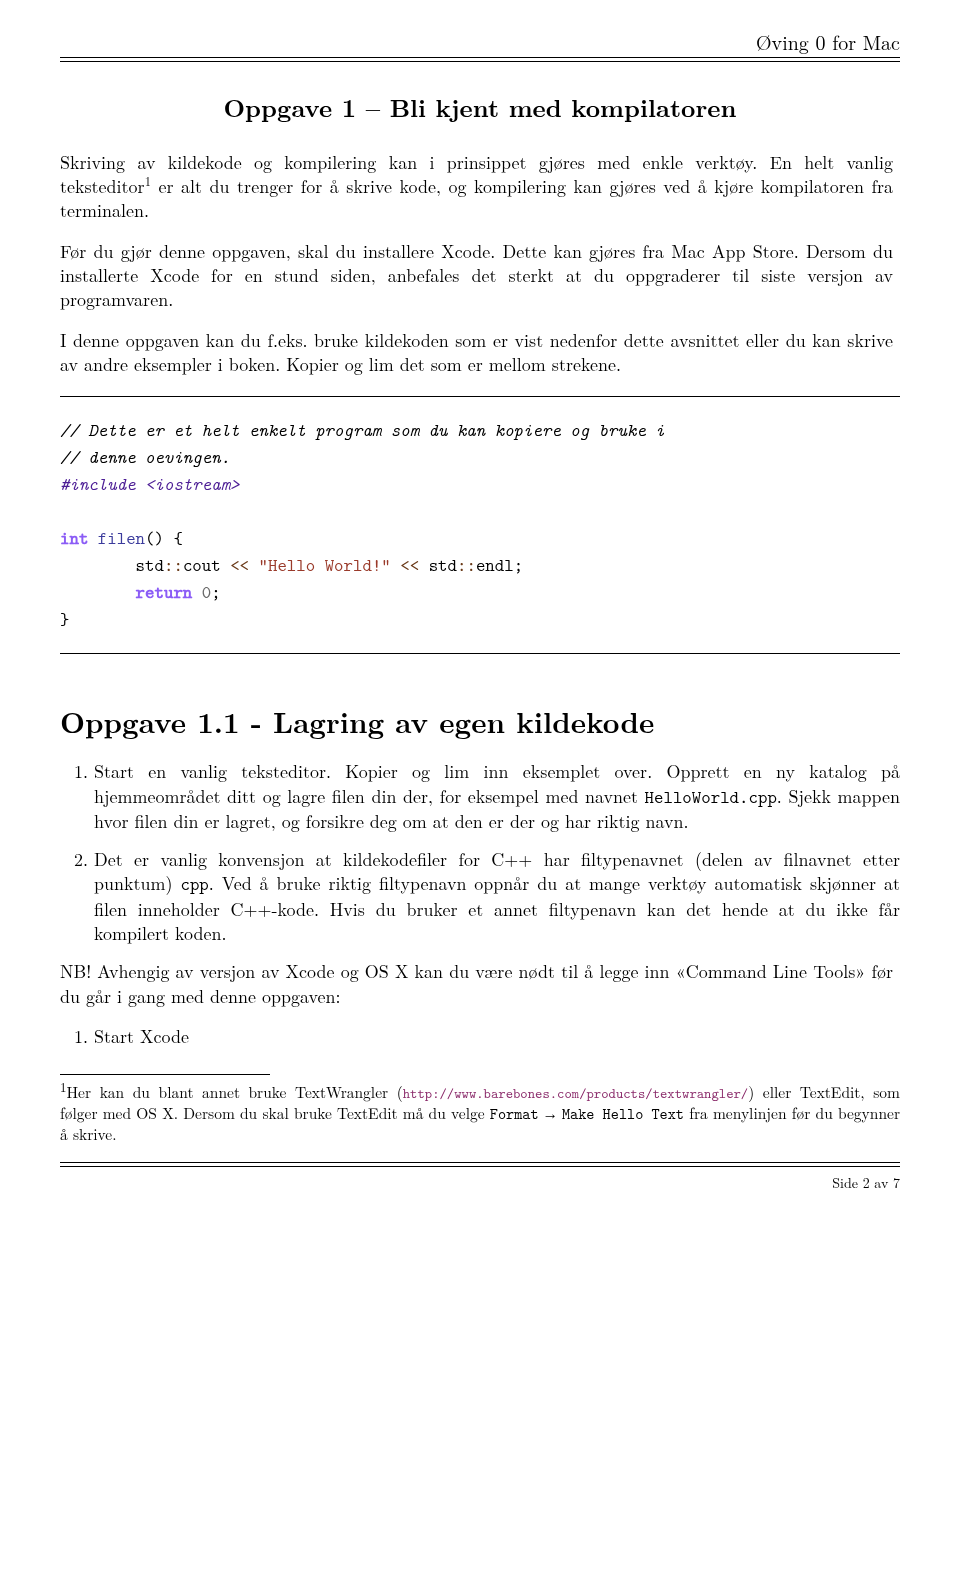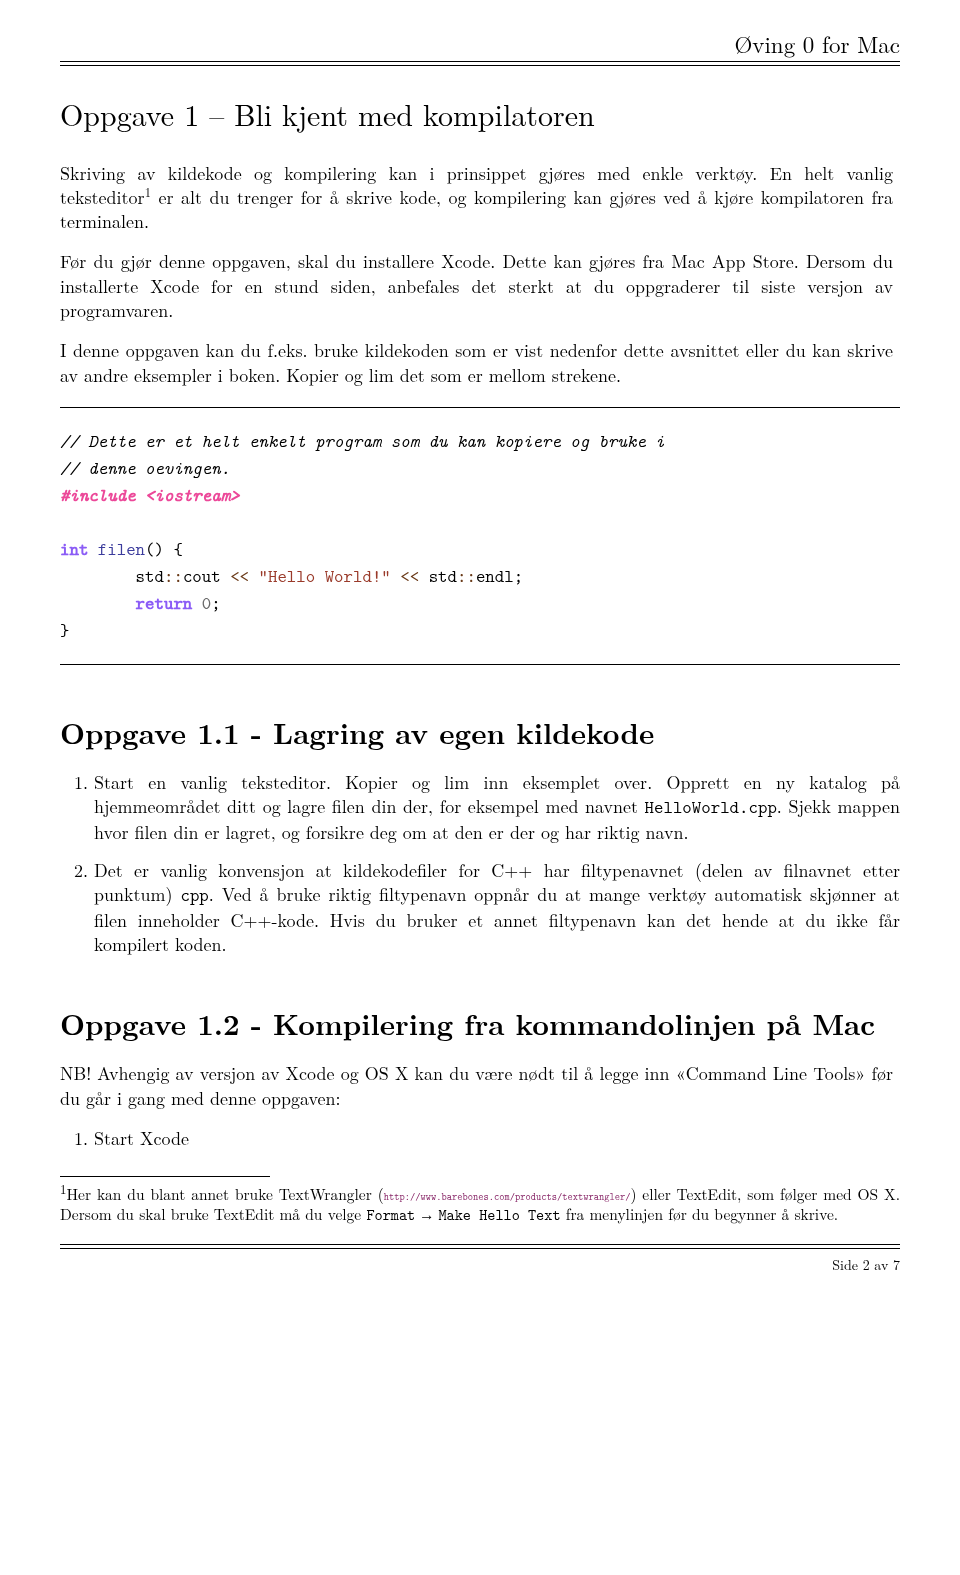--- a/index.html
+++ b/index.html
@@ -14,33 +14,34 @@
   .page {
     width: 960px;
     min-height: 1575px;
     margin: 0 auto;
     padding: 28px 60px 30px 60px;
     box-sizing: border-box;
     position: relative;
   }
   .header-right {
     text-align: right;
-    font-size: 23px;
+    font-size: 20px;
     margin-bottom: 2px;
   }
   .rule-double {
     border-top: 1.5px solid #000;
     border-bottom: 1px solid #000;
     height: 3px;
     margin-bottom: 28px;
   }
   h1 {
-    font-size: 30px;
-    font-weight: normal;
+    font-size: 25px;
+    font-weight: bold;
     margin: 0 0 26px 0;
+    text-align: center;
   }
   h2 {
     font-size: 29px;
     font-weight: bold;
     margin: 48px 0 18px 0;
   }
   p {
     margin: 0 7px 16px 0;
     text-align: justify;
   }
@@ -56,21 +57,21 @@
   }
   .code {
     font-family: "Latin Modern Mono", "CMU Typewriter Text", "Courier New", monospace;
     white-space: pre;
     font-size: 18px;
     line-height: 1.5;
     margin: 14px 0 14px 0;
     font-style: italic;
   }
   .c-comment { color: #000000; font-style: italic; }
-  .c-pre     { color: #ec4899; font-weight: bold; }
+  .c-pre     { color: #4c1d95; }
   .c-kw      { color: #8b5cf6; font-weight: bold; font-style: normal; }
   .c-fn      { color: #3b3b9c; font-style: normal;}
   .c-id      { color: #000; font-style: normal;}
   .c-op      { color: #6a3a18; font-style: normal;}
   .c-str     { color: #9a3a2a; font-style: normal;}
   .c-num     { color: #6a6a6a; font-style: normal;}
   ol.enum {
     margin: 0 0 14px 0;
     padding-left: 34px;
   }
@@ -85,21 +86,21 @@
     border: none;
     border-top: 0.8px solid #000;
     width: 210px;
     margin: 26px 0 4px 0;
   }
   .footnote {
     font-size: 15.5px;
     text-align: justify;
     line-height: 1.3;
   }
-  .footnote a { color: #8a2a6a; text-decoration: none; font-family: "Latin Modern Mono","Courier New",monospace; font-size: 10px;}
+  .footnote a { color: #8a2a6a; text-decoration: none; font-family: "Latin Modern Mono","Courier New",monospace; font-size: 14px;}
   .footer-rule {
     border-top: 1.5px solid #000;
     border-bottom: 1px solid #000;
     height: 3px;
     margin-top: 18px;
     margin-bottom: 6px;
   }
   .footer-right {
     text-align: right;
     font-size: 14px;
@@ -141,21 +142,20 @@
 
   <ol class="enum">
     <li>
       <span>Start en vanlig teksteditor. Kopier og lim inn eksemplet over. Opprett en ny katalog på hjemmeområdet ditt og lagre filen din der, for eksempel med navnet </span><span class="tt">HelloWorld.cpp</span><span>. Sjekk mappen hvor filen din er lagret, og forsikre deg om at den er der og har riktig navn.</span>
     </li>
     <li>
       <span>Det er vanlig konvensjon at kildekodefiler for C++ har filtypenavnet (delen av filnavnet etter punktum) </span><span class="tt">cpp</span><span>. Ved å bruke riktig filtypenavn oppnår du at mange verktøy automatisk skjønner at filen inneholder C++-kode. Hvis du bruker et annet filtypenavn kan det hende at du ikke får kompilert koden.</span>
     </li>
   </ol>
 
-  <h2>Oppgave 1.2 - Kompilering fra kommandolinjen på Mac</h2>
 
   <p>NB! Avhengig av versjon av Xcode og OS X kan du være nødt til å legge inn «Command Line Tools» før du går i gang med denne oppgaven:</p>
 
   <ol class="enum">
     <li>Start Xcode</li>
   </ol>
 
   <hr class="footnote-rule">
   <div class="footnote">
     <sup>1</sup><span>Her kan du blant annet bruke TextWrangler (</span><a>http://www.barebones.com/products/textwrangler/</a><span>) eller TextEdit, som følger med OS X. Dersom du skal bruke TextEdit må du velge </span><span class="tt">Format</span><span class="arrow"> → </span><span class="tt">Make Hello Text</span><span> fra menylinjen før du begynner å skrive.</span>

